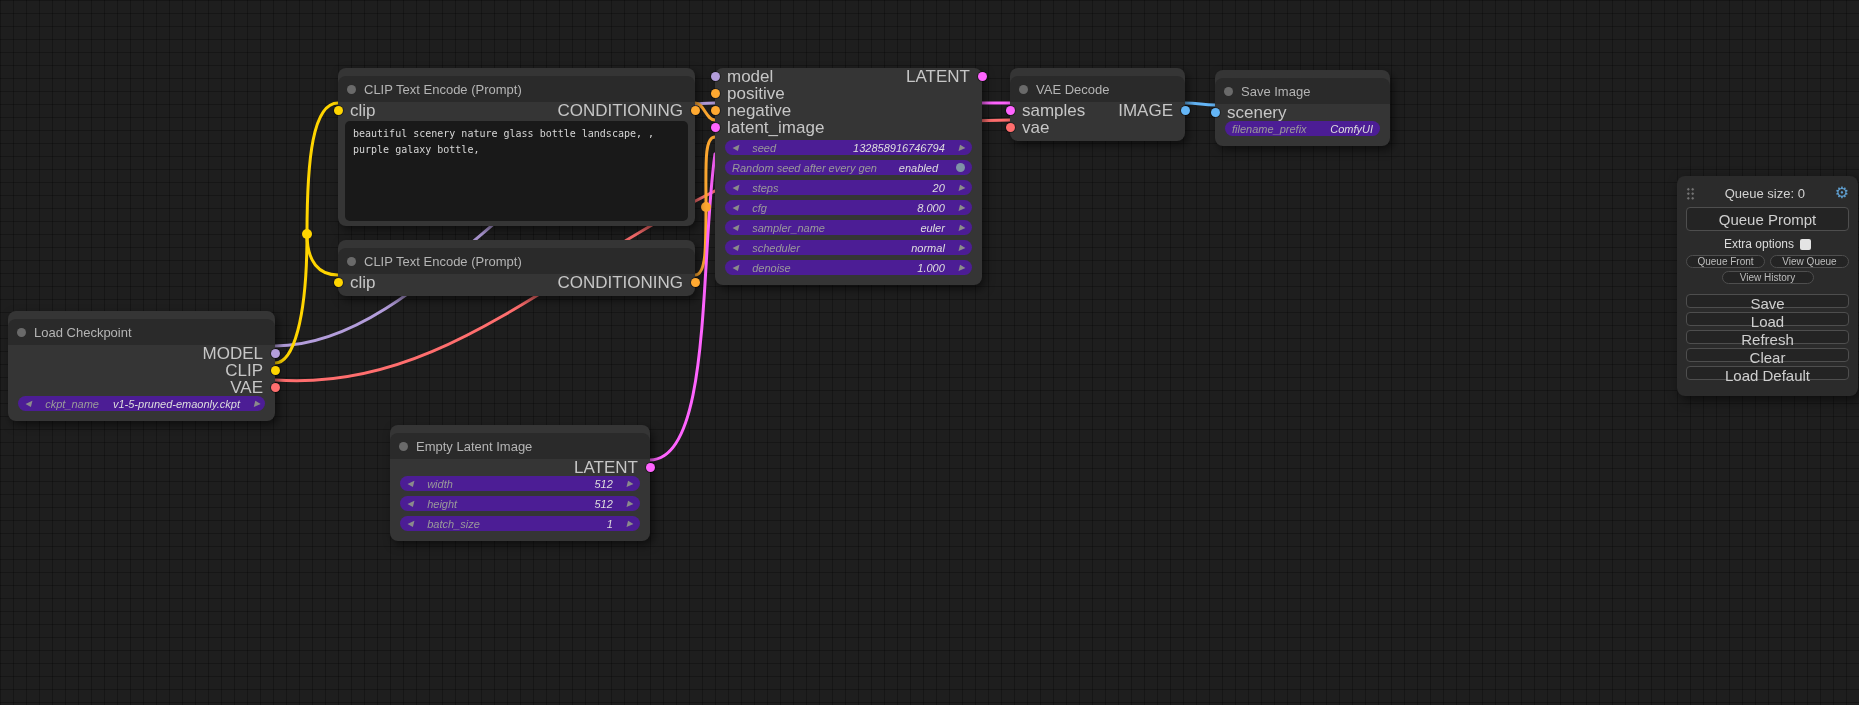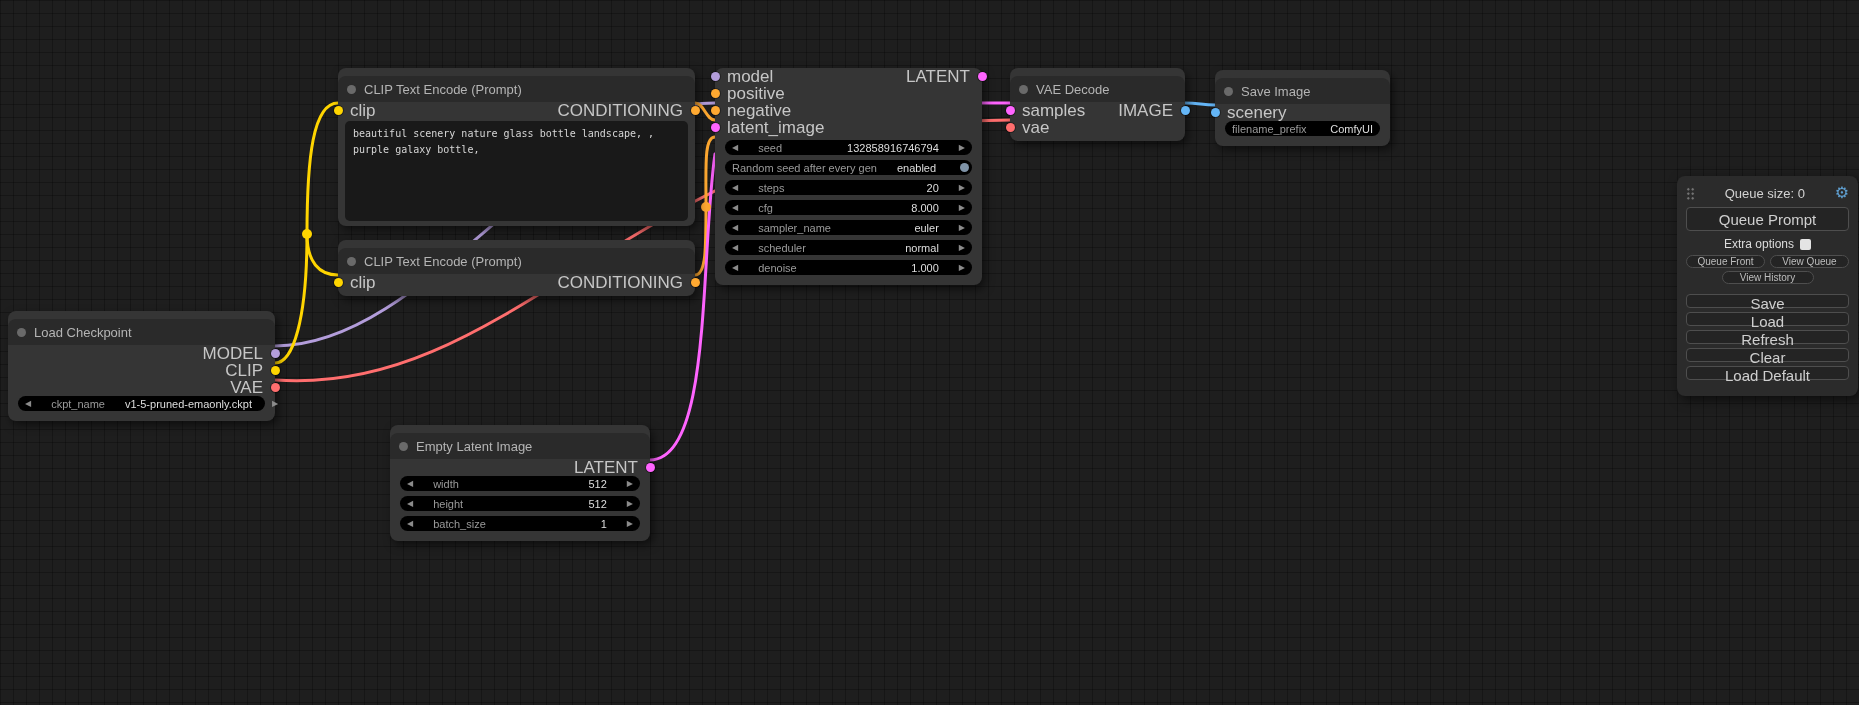--- a/index.html
+++ b/index.html
@@ -38,23 +38,23 @@
     position:absolute; width:9px; height:9px; border-radius:50%; top:4px;
     box-shadow:0 0 0 1px rgba(0,0,0,0.35);
   }
   .slot-dot.in { left:-4.5px; }
   .slot-dot.out { right:-4.5px; }
   .slot-label { font-size:17px; color:#c6c6c6; white-space:nowrap; }
   .slot-label.left { margin-right:auto; }
   .slot-label.right { margin-left:auto; }
 
   .widget {
-    height:15px; margin:0 10px 5px; background:#000000; border-radius:8px;
-    display:flex; align-items:center; gap:20px; padding:0 7px;
-    font-size:11px; white-space:nowrap;
+    height:15px; margin:0 10px 5px; background:#4c1d95; border-radius:8px;
+    display:flex; align-items:center; gap:14px; padding:0 7px;
+    font-size:11px; white-space:nowrap;font-style:italic;
   }
   .w-arrow { font-size:8px; color:#8b8b8b; line-height:1; }
   .w-label { color:#9a9a9a; }
   .w-value { margin-left:auto; color:#dedede; }
   .widget .knob { width:9px; height:9px; border-radius:50%; margin-left:4px; flex:0 0 auto; }
 
   textarea.prompt {
     display:block; margin:2px 7px 0; width:calc(100% - 14px);
     background:#191919; border:none; border-radius:5px; resize:none;
     color:#d6d6d6; font-family:"DejaVu Sans Mono", monospace;

